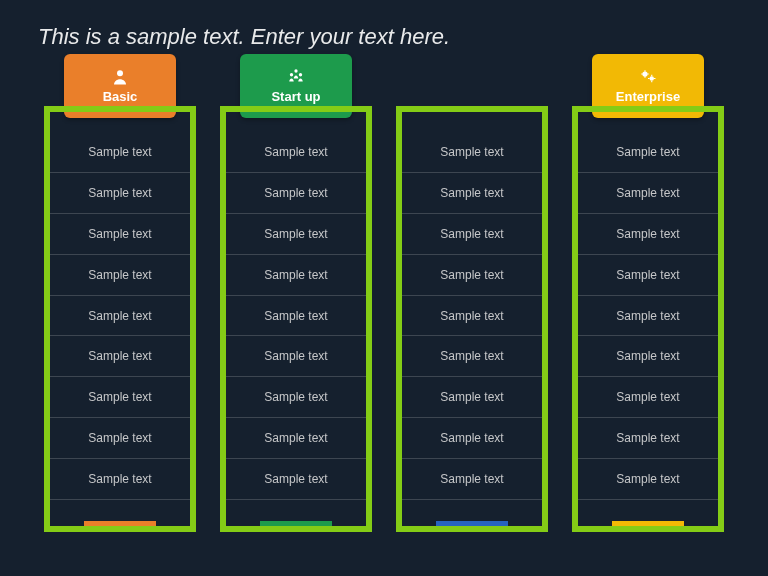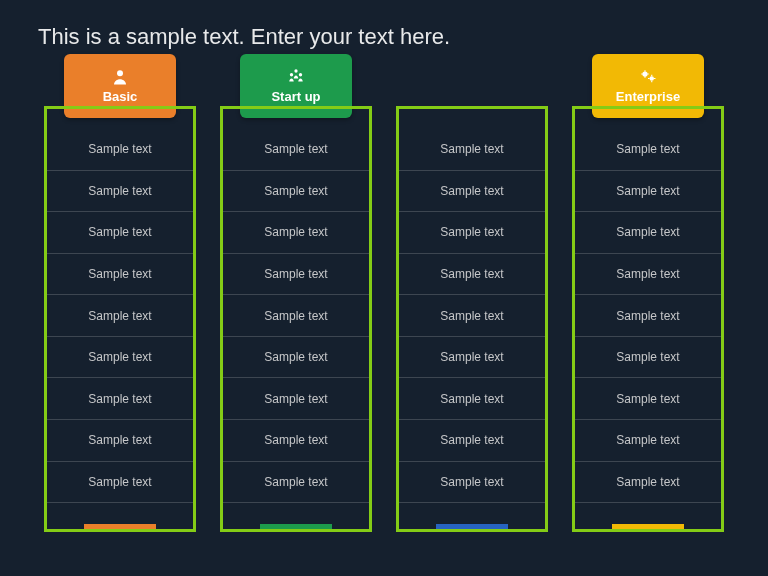--- a/index.html
+++ b/index.html
@@ -9,20 +9,21 @@
     background: #15202e;
     font-family: 'Segoe UI', Tahoma, sans-serif;
     overflow: hidden;
     position: relative;
   }
   .title {
     color: #e8e9ea;
     font-size: 22px;
     font-weight: 400;
     padding: 24px 0 0 38px;
+    font-style: italic;
   }
   .columns {
     display: flex;
     gap: 24px;
     padding: 40px 44px 0 44px;
   }
   .col {
     flex: 1;
     position: relative;
   }
@@ -47,21 +48,21 @@
     margin-bottom: 3px;
     display: flex;
     align-items: center;
     justify-content: center;
   }
   .tab .label {
     font-size: 13px;
     font-weight: 700;
   }
   .box {
-    border: 3px solid #84cc16;
+    border: 6px solid #84cc16;
     margin-top: 16px;
     height: 426px;
     position: relative;
     display: flex;
     flex-direction: column;
     padding-top: 20px;
   }
   .row {
     flex: 1;
     border-bottom: 1px solid #3d4651;

